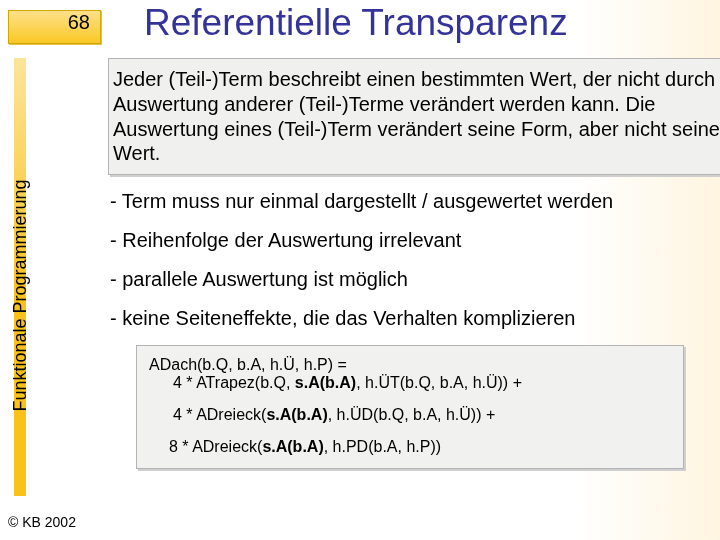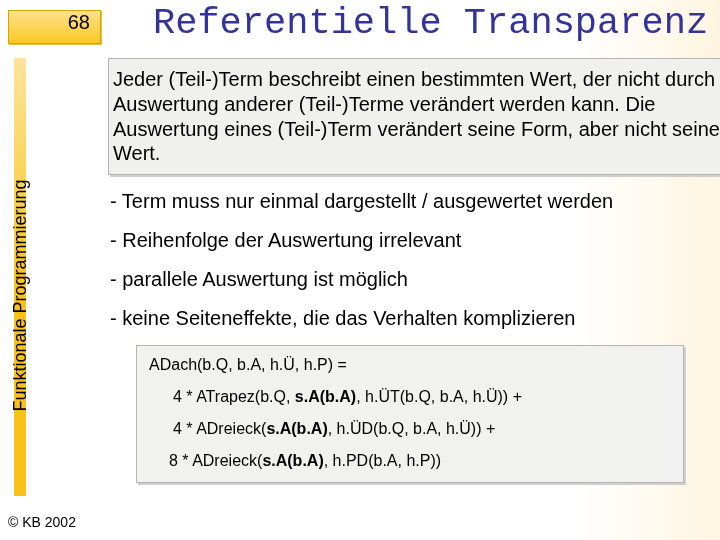--- a/index.html
+++ b/index.html
@@ -1,28 +1,28 @@
 <!DOCTYPE html>
 <html><head>
 <meta charset="utf-8">
 <style>
   * { box-sizing: border-box; margin: 0; padding: 0; }
   html, body { width: 720px; height: 540px; overflow: hidden; font-family: Arial, Helvetica, sans-serif; background: #fff; }
   .slide { width: 720px; height: 540px; position: relative; background: linear-gradient(to right, #ffffff 0%, #ffffff 80%, #fff5e0 100%); }
   .pagebox { position: absolute; left: 8px; top: 10px; width: 93px; height: 34px; background: linear-gradient(to bottom, #fde08a, #fac824); border: 1px solid #d0a800; display: flex; align-items: flex-start; justify-content: flex-end; padding-right: 10px; font-size: 20px; box-shadow: 1px 1px 0 #e6c04a; }
-  .title { position: absolute; left: 153px; top: 2px; font-family: Liberation Mono, monospace; font-size: 37px; color: #333399; }
+  .title { position: absolute; left: 144px; top: 2px; font-family: Liberation Sans, sans-serif; font-size: 37px; color: #333399; }
   .gradstrip { position: absolute; left: 14px; top: 58px; width: 12px; height: 438px; background: linear-gradient(to bottom, #fde49a 0%, #f8c21a 55%, #f8c21a 100%); }
   .sidebar { position: absolute; left: 6px; top: 150px; width: 28px; height: 290px; display: flex; align-items: center; justify-content: center; }
   .sidebar span { transform: rotate(-90deg); white-space: nowrap; font-size: 18px; color: #000; font-family: Arial, sans-serif; }
   .content { position: absolute; left: 108px; top: 58px; width: 596px; }
   .topbox { position: relative; width: 647px; background: #f0f0ee; border: 1px solid #b4b4b4; padding: 8px 4px; font-size: 20px; line-height: 1.24; margin-bottom: 14px; box-shadow: 2px 2px 0 #cfcfcf; }
   .bullets { font-size: 20px; line-height: 1.25; margin-left: 2px; }
   .bullets p { margin-bottom: 14px; }
   .codebox { position: relative; width: 548px; margin-left: 28px; margin-top: 4px; background: #f1f1ef; border: 1px solid #b4b4b4; padding: 10px 12px 12px 12px; font-size: 16px; font-family: Arial, sans-serif; box-shadow: 2px 2px 0 #cfcfcf; }
-  .codebox .l1 { margin-bottom: 14px; }
+  .codebox .l1 { }
   .codebox .ind { margin-left: 24px; margin-bottom: 14px; }
   .codebox .ind2 { margin-left: 20px; }
   .bold { font-weight: bold; }
   .copyright { position: absolute; left: 8px; bottom: 10px; font-size: 14px; }
 </style>
 </head>
 <body>
 
 <div class="slide">
 

